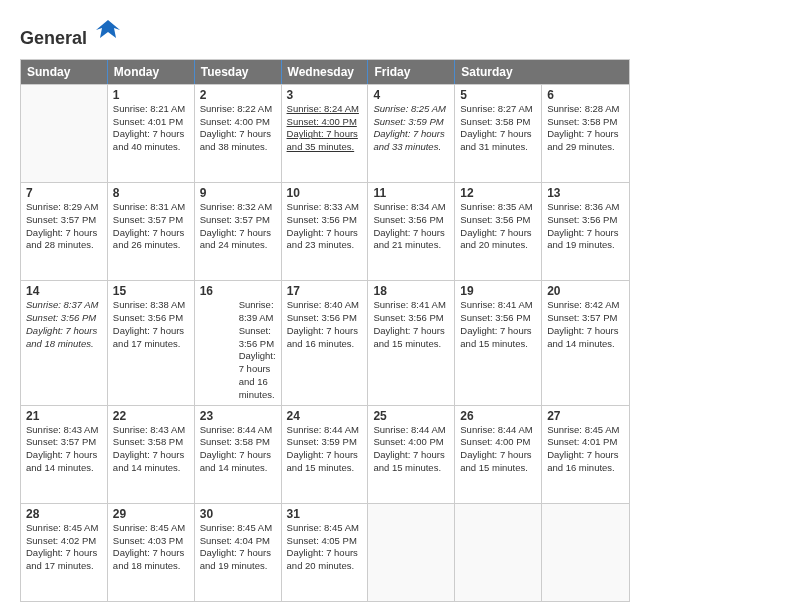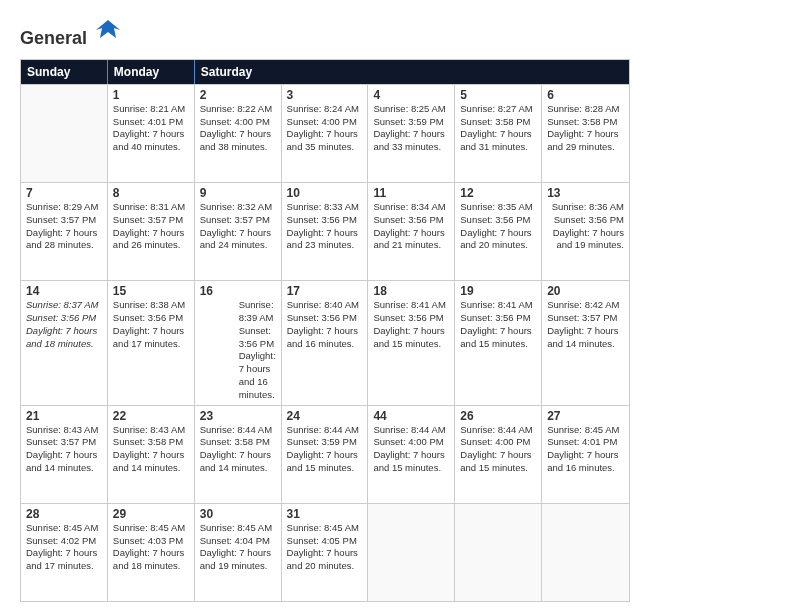--- a/index.html
+++ b/index.html
@@ -53,21 +53,21 @@
     }
     .calendar {
       flex: 1;
       display: flex;
       flex-direction: column;
       border: 1px solid #ccc;
     }
     .cal-header {
       display: grid;
       grid-template-columns: repeat(7, 1fr);
-      background: #0f172a;
+      background: #737373;
     }
     .cal-header-cell {
       color: #fff;
       font-size: 12px;
       font-weight: bold;
       padding: 5px 6px;
       border-right: 1px solid #4a8bcf;
       text-align: left;
     }
     .cal-header-cell:last-child { border-right: none; }
@@ -125,46 +125,49 @@
     <div class="title-block">
       <div class="month-title"></div>
       <div class="location"></div>
     </div>
   </div>
 
   <div class="calendar">
     <div class="cal-header" id="cal-header">
         <div class="cal-header-cell">Sunday</div>
         <div class="cal-header-cell">Monday</div>
+        <div class="cal-header-cell">Tuesday</div>
+        <div class="cal-header-cell">Wednesday</div>
+        <div class="cal-header-cell">Friday</div>
         <div class="cal-header-cell">Saturday</div>
       </div>
     <div class="cal-body" id="cal-body">
         <div class="cal-row">
           <div class="cal-cell empty"></div>
           <div class="cal-cell">
             <div class="day-num">1</div>
             <div class="cell-text" style="white-space: pre-line;">Sunrise: 8:21 AM
 Sunset: 4:01 PM
 Daylight: 7 hours and 40 minutes.</div>
           </div>
           <div class="cal-cell">
             <div class="day-num">2</div>
             <div class="cell-text" style="white-space: pre-line;">Sunrise: 8:22 AM
 Sunset: 4:00 PM
 Daylight: 7 hours and 38 minutes.</div>
           </div>
           <div class="cal-cell">
             <div class="day-num">3</div>
-            <div class="cell-text" style="white-space: pre-line;">Sunrise: 8:24 AM
+            <div class="cell-text" style="white-space: pre-line; text-decoration: underline;">Sunrise: 8:24 AM
 Sunset: 4:00 PM
 Daylight: 7 hours and 35 minutes.</div>
           </div>
           <div class="cal-cell">
             <div class="day-num">4</div>
-            <div class="cell-text" style="white-space: pre-line;">Sunrise: 8:25 AM
+            <div class="cell-text" style="white-space: pre-line; font-style: italic;">Sunrise: 8:25 AM
 Sunset: 3:59 PM
 Daylight: 7 hours and 33 minutes.</div>
           </div>
           <div class="cal-cell">
             <div class="day-num">5</div>
             <div class="cell-text" style="white-space: pre-line;">Sunrise: 8:27 AM
 Sunset: 3:58 PM
 Daylight: 7 hours and 31 minutes.</div>
           </div>
           <div class="cal-cell">
@@ -206,21 +209,21 @@
 Daylight: 7 hours and 21 minutes.</div>
           </div>
           <div class="cal-cell">
             <div class="day-num">12</div>
             <div class="cell-text" style="white-space: pre-line;">Sunrise: 8:35 AM
 Sunset: 3:56 PM
 Daylight: 7 hours and 20 minutes.</div>
           </div>
           <div class="cal-cell">
             <div class="day-num">13</div>
-            <div class="cell-text" style="white-space: pre-line; text-align: right;">Sunrise: 8:36 AM
+            <div class="cell-text" style="white-space: pre-line;">Sunrise: 8:36 AM
 Sunset: 3:56 PM
 Daylight: 7 hours and 19 minutes.</div>
           </div>
         </div>
         <div class="cal-row">
           <div class="cal-cell">
             <div class="day-num">14</div>
             <div class="cell-text" style="white-space: pre-line; font-style: italic;">Sunrise: 8:37 AM
 Sunset: 3:56 PM
 Daylight: 7 hours and 18 minutes.</div>
@@ -281,21 +284,21 @@
 Sunset: 3:58 PM
 Daylight: 7 hours and 14 minutes.</div>
           </div>
           <div class="cal-cell">
             <div class="day-num">24</div>
             <div class="cell-text" style="white-space: pre-line;">Sunrise: 8:44 AM
 Sunset: 3:59 PM
 Daylight: 7 hours and 15 minutes.</div>
           </div>
           <div class="cal-cell">
-            <div class="day-num">44</div>
+            <div class="day-num">25</div>
             <div class="cell-text" style="white-space: pre-line;">Sunrise: 8:44 AM
 Sunset: 4:00 PM
 Daylight: 7 hours and 15 minutes.</div>
           </div>
           <div class="cal-cell">
             <div class="day-num">26</div>
             <div class="cell-text" style="white-space: pre-line;">Sunrise: 8:44 AM
 Sunset: 4:00 PM
 Daylight: 7 hours and 15 minutes.</div>
           </div>

